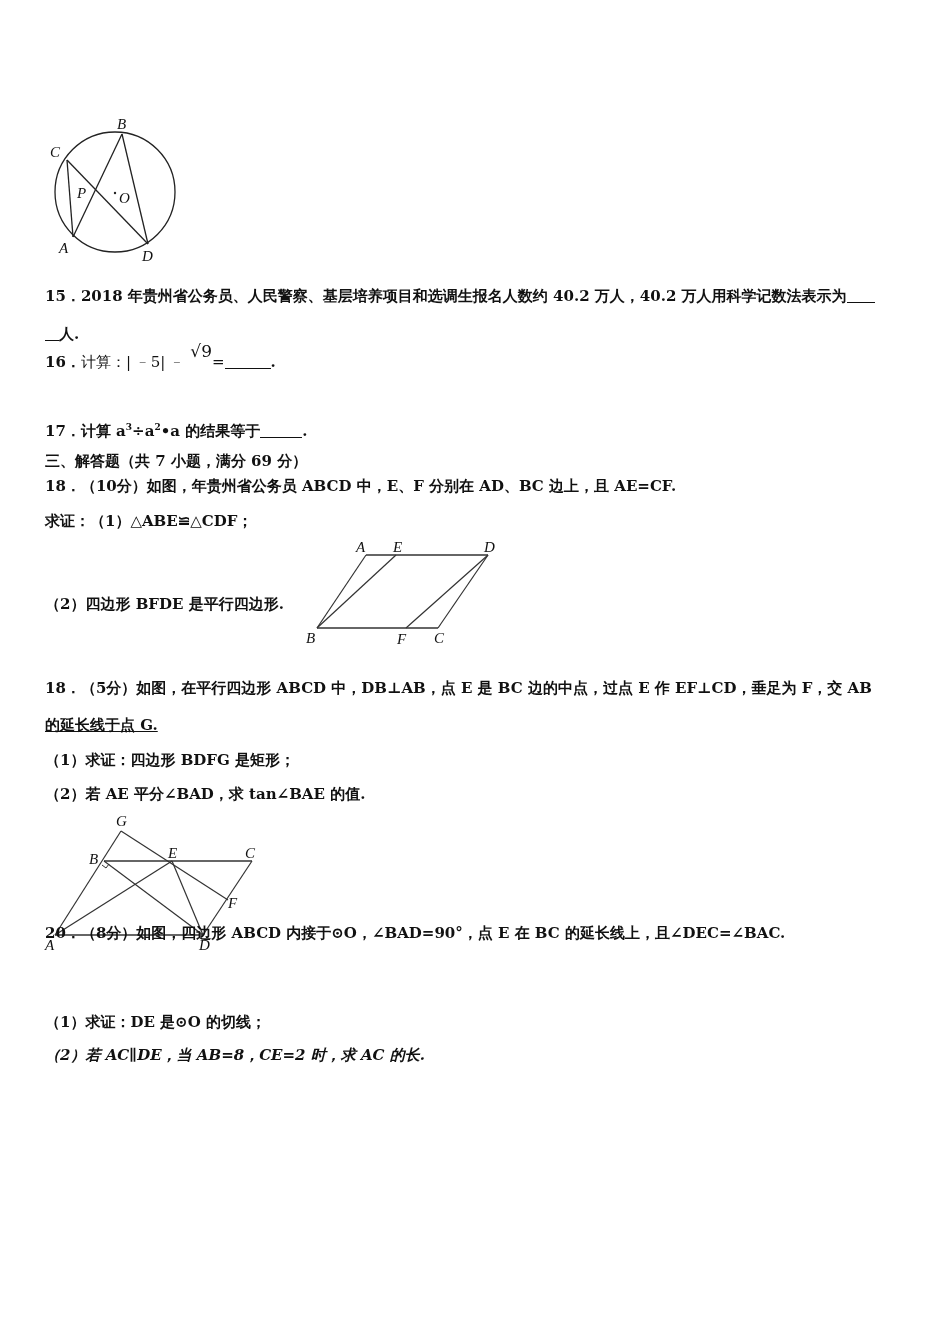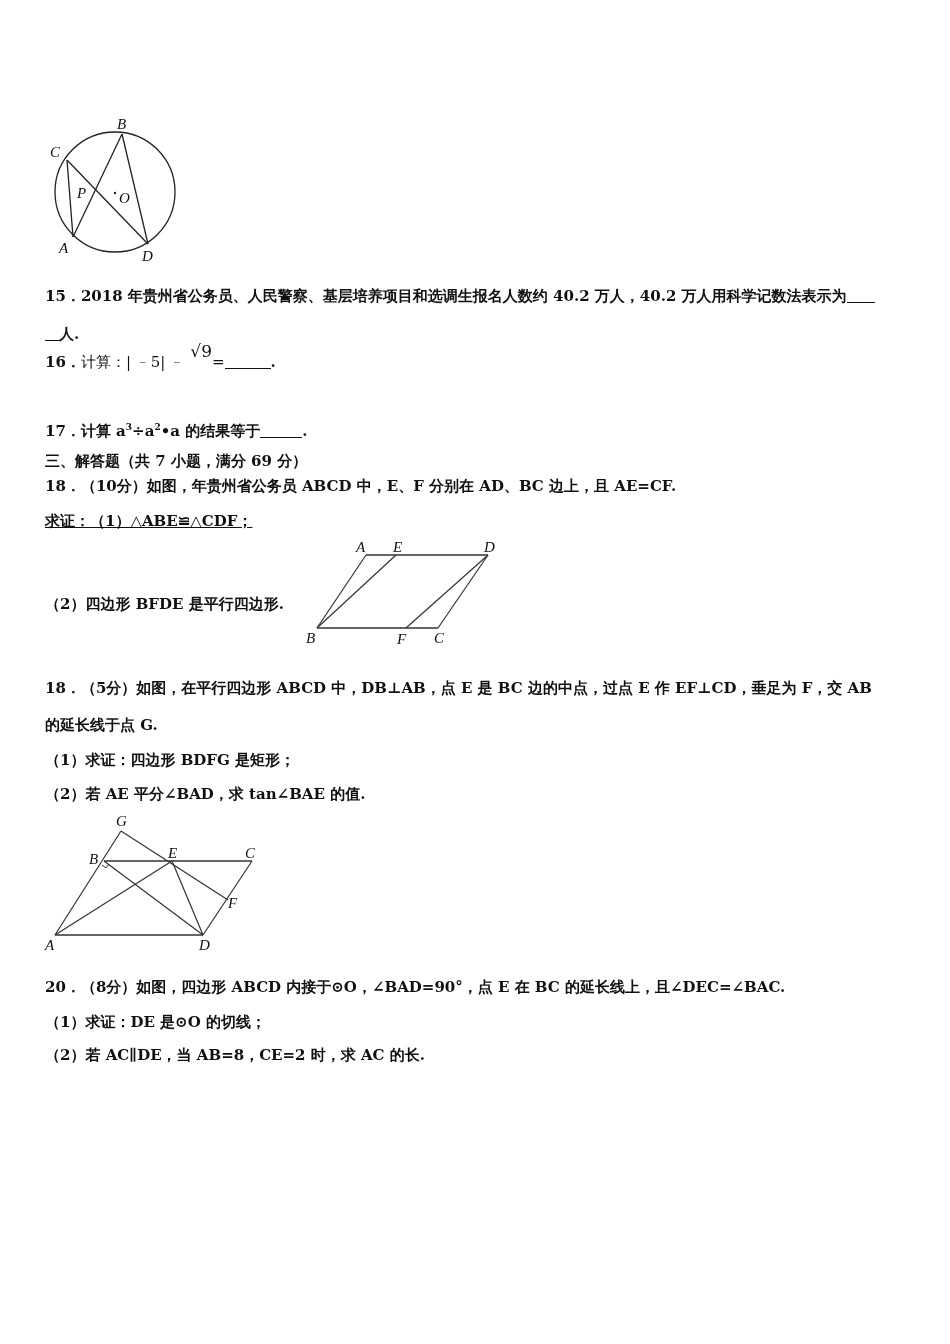--- a/index.html
+++ b/index.html
@@ -46,21 +46,21 @@
 
 <div class="line" style="top:417px;">
   <span>17．</span><span>计算 a</span><sup>3</sup><span>÷a</span><sup>2</sup><span>•a 的结果等于</span><span class="blank" style="width:42px;"></span><span>.</span>
 </div>
 
 <div class="line" style="top:451px;">三、解答题（共 7 小题，满分 69 分）</div>
 
 <div class="line" style="top:476px;">
   <span>18．</span><span>（10分）如图，年贵州省公务员 ABCD 中，E、F 分别在 AD、BC 边上，且 AE=CF.</span>
 </div>
-<div class="line" style="top:511px;text-decoration:underline;">求证：（1）△ABE≌△CDF；</div>
+<div class="line" style="top:511px;">求证：（1）△ABE≌△CDF；</div>
 <div class="line" style="top:594px;">（2）四边形 BFDE 是平行四边形.</div>
 
 <div class="fig" style="left:298px; top:536px; width:210px; height:112px;">
   <svg width="210" height="112" viewBox="0 0 210 112">
     <line x1="68" y1="19" x2="190" y2="19" stroke="#333" stroke-width="1.4"></line>
     <line x1="19" y1="92" x2="140" y2="92" stroke="#333" stroke-width="1.4"></line>
     <line x1="68" y1="19" x2="19" y2="92" stroke="#333" stroke-width="1.2"></line>
     <line x1="98" y1="19" x2="19" y2="92" stroke="#333" stroke-width="1.2"></line>
     <line x1="190" y1="19" x2="140" y2="92" stroke="#333" stroke-width="1.2"></line>
     <line x1="190" y1="19" x2="108" y2="92" stroke="#333" stroke-width="1.2"></line>
@@ -69,21 +69,21 @@
     <text x="186" y="16">D</text>
     <text x="8" y="107">B</text>
     <text x="99" y="108">F</text>
     <text x="136" y="107">C</text>
   </svg>
 </div>
 
 <div class="line" style="top:678px;">
   <span>18．</span><span>（5分）如图，在平行四边形 ABCD 中，DB⊥AB，点 E 是 BC 边的中点，过点 E 作 EF⊥CD，垂足为 F，交 AB</span>
 </div>
-<div class="line" style="top:715px;">的延长线于点 G.</div>
+<div class="line" style="top:715px;text-decoration:underline;">的延长线于点 G.</div>
 <div class="line" style="top:750px;text-align:right;">（1）求证：四边形 BDFG 是矩形；</div>
 <div class="line" style="top:784px;">（2）若 AE 平分∠BAD，求 tan∠BAE 的值.</div>
 
 <div class="fig" style="left:42px; top:810px; width:230px; height:145px;">
   <svg width="230" height="145" viewBox="0 0 230 145">
 
     <line x1="13" y1="125" x2="161" y2="125" stroke="#333" stroke-width="1.3"></line>
     <line x1="62" y1="51" x2="210" y2="51" stroke="#333" stroke-width="1.3"></line>
 
     <line x1="13" y1="125" x2="79" y2="21" stroke="#333" stroke-width="1.2"></line>
@@ -102,17 +102,17 @@
     <text x="74" y="16">G</text>
     <text x="47" y="54">B</text>
     <text x="126" y="48">E</text>
     <text x="203" y="48">C</text>
     <text x="186" y="98">F</text>
     <text x="3" y="140">A</text>
     <text x="157" y="140">D</text>
   </svg>
 </div>
 
-<div class="line" style="top:977px;text-align:right;">
+<div class="line" style="top:923px;text-align:right;">
   <span>20．</span><span>（8分）如图，四边形 ABCD 内接于⊙O，∠BAD=90°，点 E 在 BC 的延长线上，且∠DEC=∠BAC.</span>
 </div>
 <div class="line" style="top:1012px;text-align:center;">（1）求证：DE 是⊙O 的切线；</div>
-<div class="line" style="top:1045px;">（2）若 AC∥DE，当 AB=8，CE=2 时，求 AC 的长.</div>
+<div class="line" style="top:1045px;font-style:italic;">（2）若 AC∥DE，当 AB=8，CE=2 时，求 AC 的长.</div>
 
 </body></html>

